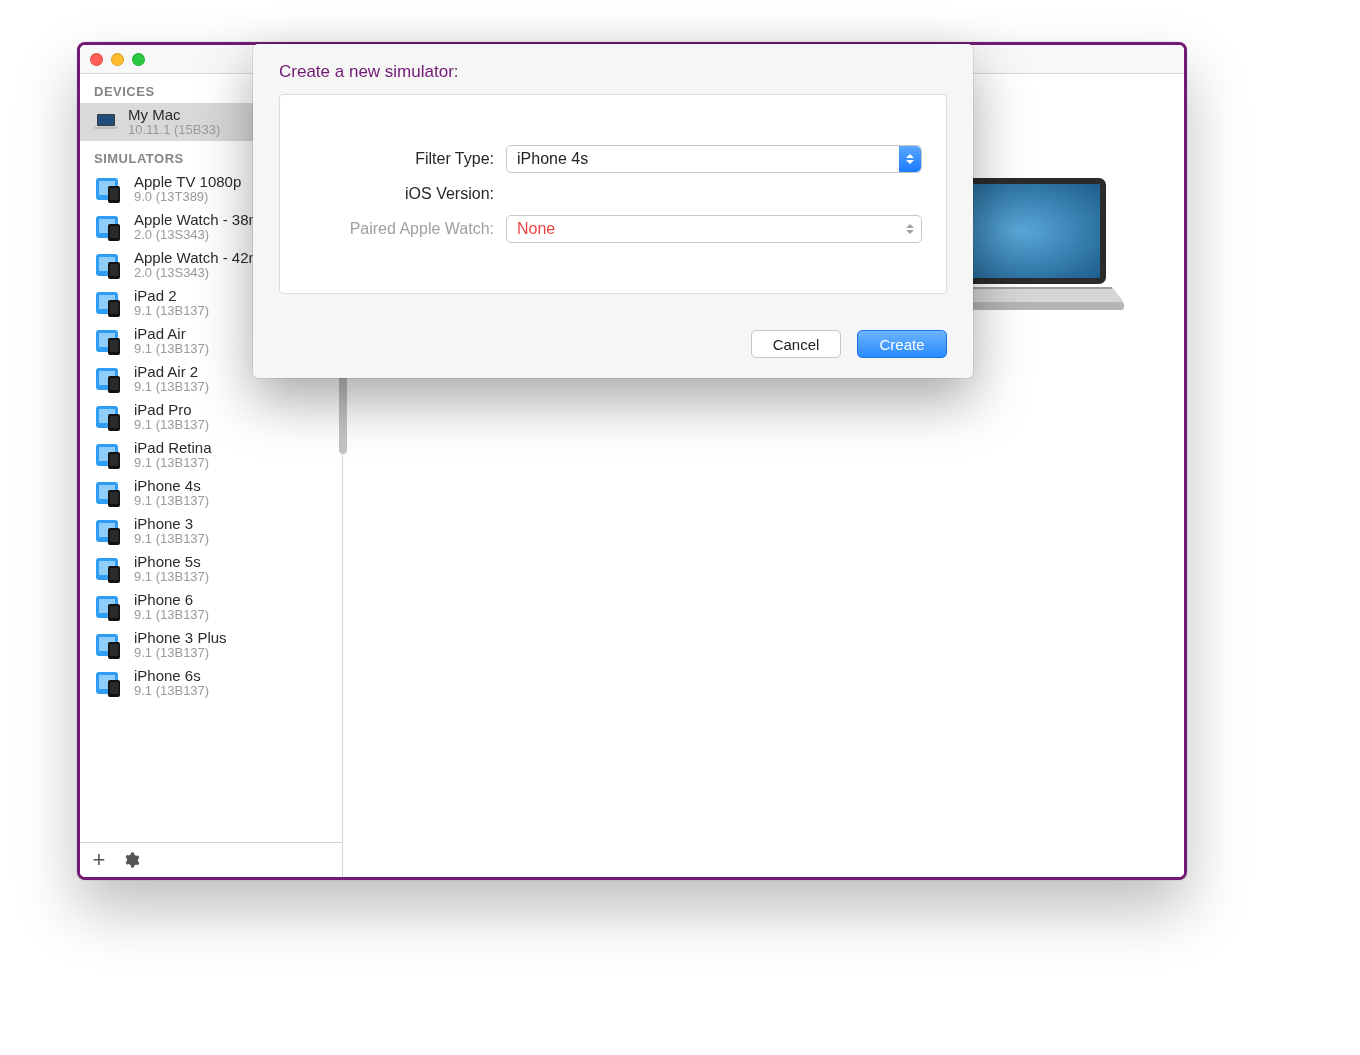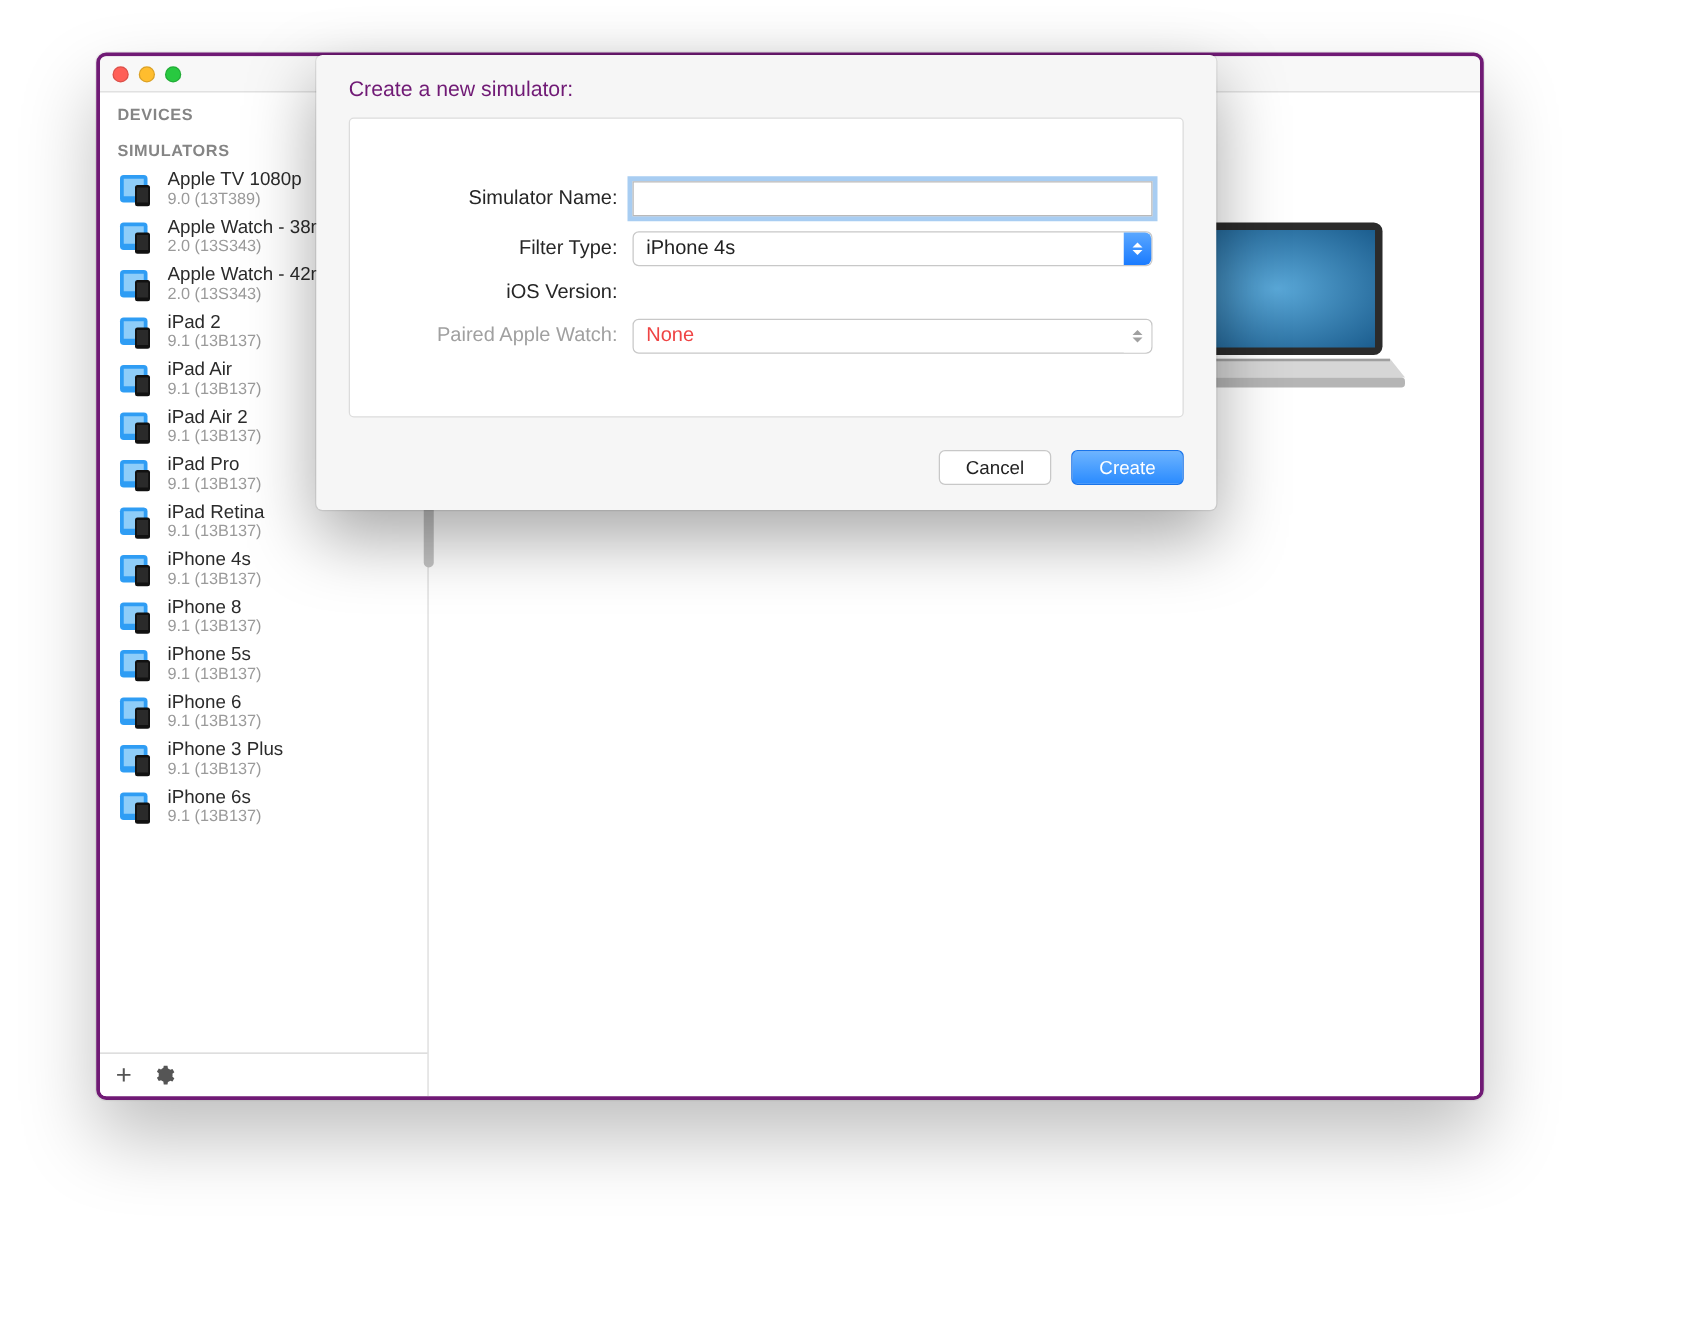--- a/index.html
+++ b/index.html
@@ -268,21 +268,21 @@
     border-right:4px solid transparent;
   }
   .tri.up{border-bottom:4px solid #fff;margin-bottom:2px;}
   .tri.down{border-top:4px solid #fff;}
   .popup.disabled .tri.up{border-bottom-color:#a0a0a0;}
   .popup.disabled .tri.down{border-top-color:#a0a0a0;}
   .sheet-actions{
     display:flex;
     justify-content:flex-end;
     gap:16px;
-    margin-top: 26px;
+    margin-top: 36px;
   }
   .btn{
     min-width:90px;
     height:28px;
     border-radius:5px;
     font-size:15px;
     display:flex;
     align-items:center;
     justify-content:center;
     padding:0 14px;
@@ -307,20 +307,33 @@
     <div class="light red"></div>
     <div class="light yellow"></div>
     <div class="light green"></div>
   </div>
 
   <div class="content">
 
     <div class="sidebar">
       <div class="sb-scroll">
         <div class="section-header">DEVICES</div>
+        <div class="device-row selected">
+          <span class="mac-icon">
+            <svg viewBox="0 0 24 16">
+              <rect x="3" y="0" width="18" height="12" rx="1" fill="#3b3b3b"></rect>
+              <rect x="4" y="1" width="16" height="10" fill="#1e4f7a"></rect>
+              <rect x="0" y="12.5" width="24" height="2.5" rx="1" fill="#bfbfbf"></rect>
+            </svg>
+          </span>
+          <span class="device-txt">
+            <span class="device-name">My Mac</span>
+            <span class="device-sub">10.11.1 (15B33)</span>
+          </span>
+        </div>
 
         <div class="section-header">SIMULATORS</div>
         <div class="sim-list" id="sim-list">
             <div class="device-row">
               <span class="sim-icon"><svg viewBox="0 0 30 30">
                   <rect x="2" y="4" width="22" height="22" rx="3" fill="#2f9df4"></rect>
                   <rect x="5" y="7" width="16" height="14" fill="#8ecdf9"></rect>
                   <rect x="14" y="12" width="12" height="17" rx="2" fill="#111"></rect>
                   <rect x="15.5" y="14" width="9" height="12" fill="#2a2a2a"></rect>
                 </svg></span>
@@ -426,21 +439,21 @@
               </span>
             </div>
             <div class="device-row">
               <span class="sim-icon"><svg viewBox="0 0 30 30">
                   <rect x="2" y="4" width="22" height="22" rx="3" fill="#2f9df4"></rect>
                   <rect x="5" y="7" width="16" height="14" fill="#8ecdf9"></rect>
                   <rect x="14" y="12" width="12" height="17" rx="2" fill="#111"></rect>
                   <rect x="15.5" y="14" width="9" height="12" fill="#2a2a2a"></rect>
                 </svg></span>
               <span class="device-txt">
-                <span class="device-name">iPhone 8</span>
+                <span class="device-name">iPhone 3</span>
                 <span class="device-sub">9.1 (13B137)</span>
               </span>
             </div>
             <div class="device-row">
               <span class="sim-icon"><svg viewBox="0 0 30 30">
                   <rect x="2" y="4" width="22" height="22" rx="3" fill="#2f9df4"></rect>
                   <rect x="5" y="7" width="16" height="14" fill="#8ecdf9"></rect>
                   <rect x="14" y="12" width="12" height="17" rx="2" fill="#111"></rect>
                   <rect x="15.5" y="14" width="9" height="12" fill="#2a2a2a"></rect>
                 </svg></span>
@@ -521,26 +534,20 @@
         </svg>
       </div>
     </div>
   </div>
 </div>
 
 <div class="sheet">
   <div class="sheet-title">Create a new simulator:</div>
   <div class="sheet-body">
 
-    <div class="form-row">
-      <div class="form-label">Simulator Name:</div>
-      <div class="form-control">
-        <input class="txt-input" type="text" value="" style="">
-      </div>
-    </div>
 
     <div class="form-row">
       <div class="form-label">Filter Type:</div>
       <div class="form-control">
         <div class="popup">
           <span>iPhone 4s</span>
           <span class="cap">
               <span class="tri up"></span>
               <span class="tri down"></span>
             </span>

